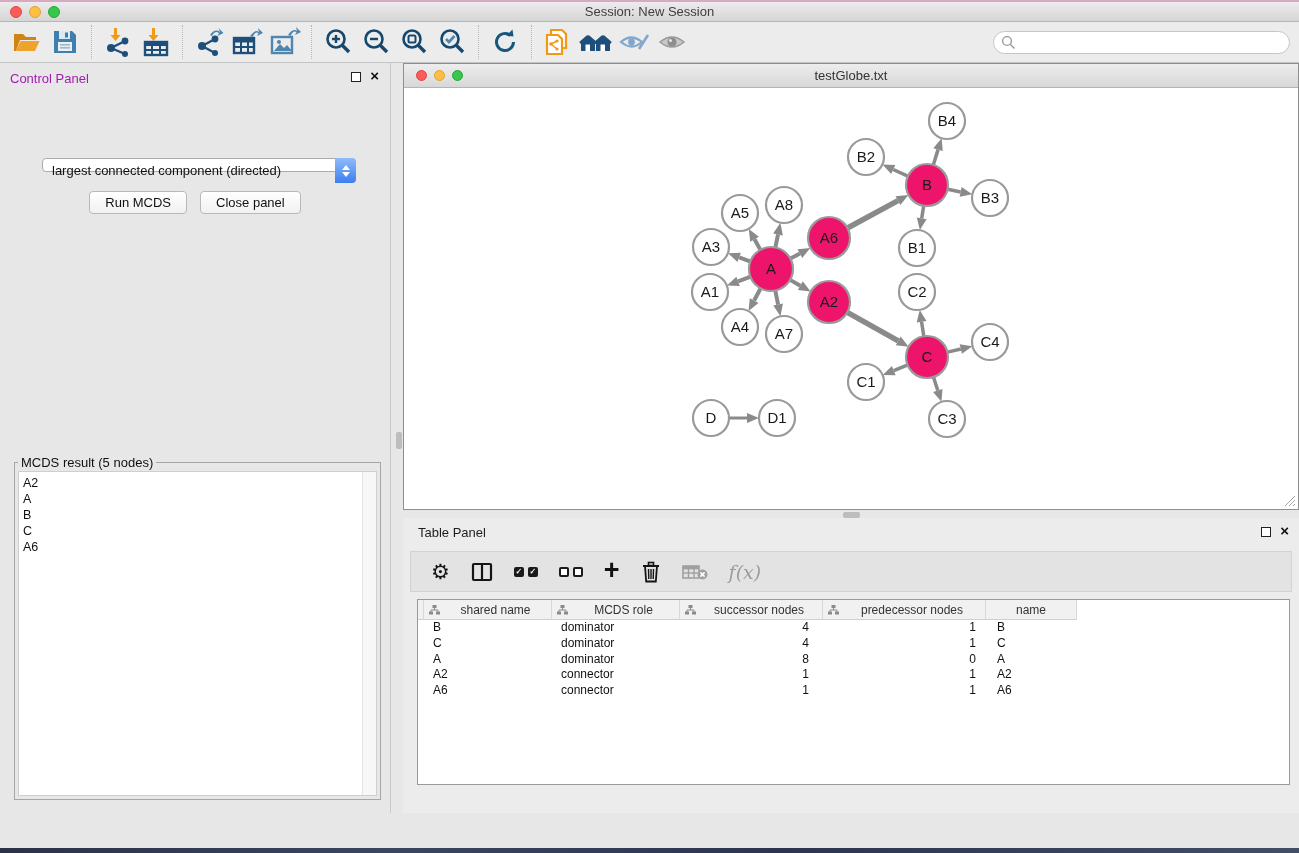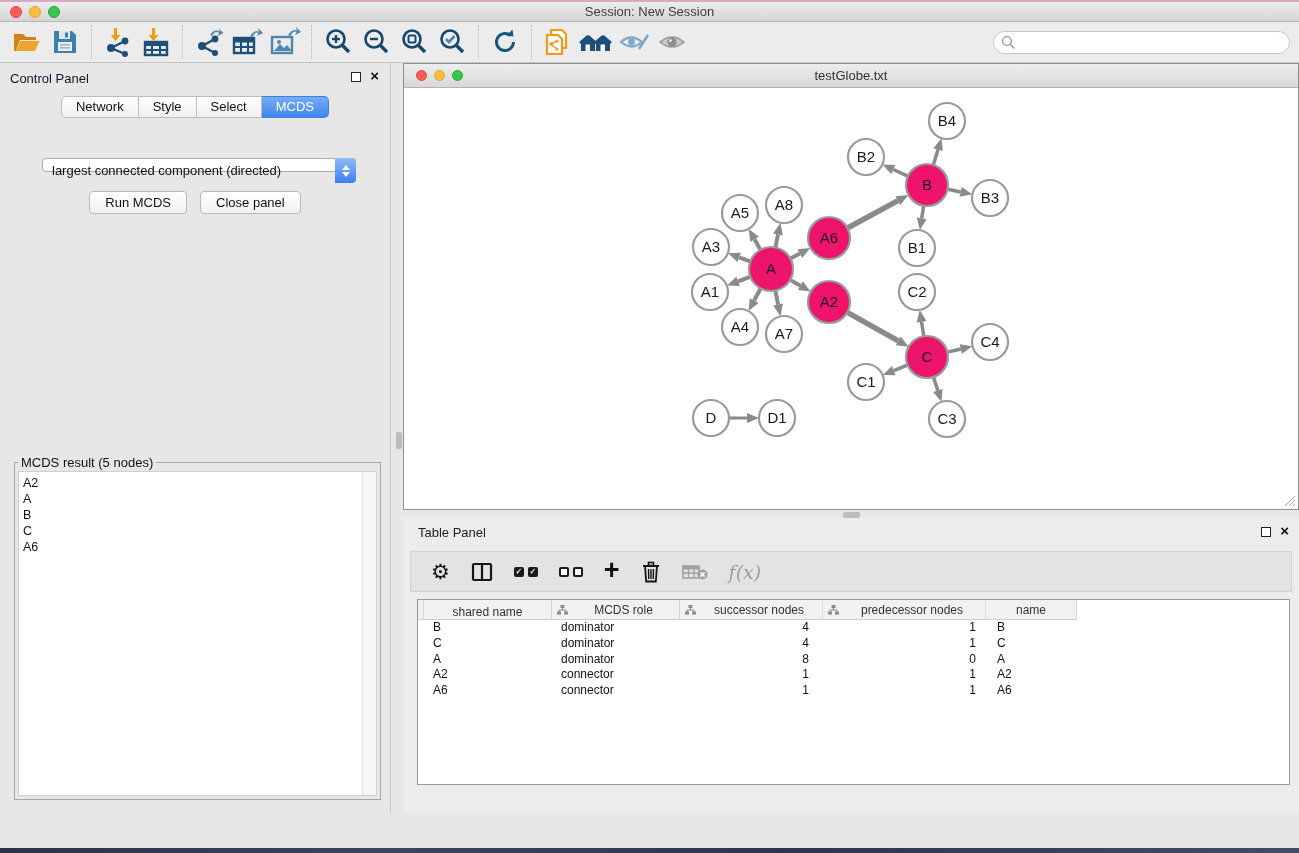--- a/index.html
+++ b/index.html
@@ -22,21 +22,21 @@
     border-bottom:1px solid #C4C4C4; display:flex; align-items:center; padding-left:8px; }
   .tbtn { width:38px; height:36px; display:flex; align-items:center; justify-content:center; flex:0 0 auto; }
   .tsep { width:1px; height:34px; border-left:1px dotted #B5B5B5; margin:0 7px; flex:0 0 auto; }
   .searchbox { position:absolute; right:9px; top:9px; width:297px; height:23px; background:#fff;
     border:1px solid #C6C6C6; border-radius:12px; display:flex; align-items:center; padding-left:7px; }
   .searchbox input { border:none; outline:none; flex:1; font-size:13px; background:transparent; height:19px; }
 
   
   .control-panel { position:absolute; left:0; top:63px; width:391px; height:750px;
     background:#E7E7E7; border-right:1px solid #C9C9C9; }
-  .cp-title { position:absolute; left:10px; top:8px; font-size:13px; color:#0f172a; }
+  .cp-title { position:absolute; left:10px; top:8px; font-size:13px; color:#a21caf; }
   .float-icon { position:absolute; top:9px; width:10px; height:10px; border:1.5px solid #222; background:#fff; }
   .close-icon { position:absolute; top:4px; font-size:15px; font-weight:bold; color:#111; }
   .cp-float { right:29px; } .cp-close { right:11px; }
 
   .seg-tabs { position:absolute; left:0; right:0; display:flex; justify-content:center; }
   .cp-tabs { top:33px; }
   .seg { height:22px; line-height:20px; padding:0 14px; background:linear-gradient(#FFFFFF,#F0F0F0);
     border:1px solid #BDBDBD; border-left:none; font-size:13px; color:#111; }
   .seg:first-child { border-left:1px solid #BDBDBD; border-radius:5px 0 0 5px; }
   .seg:last-child { border-radius:0 5px 5px 0; }
@@ -88,21 +88,21 @@
   .chk + .chk { margin-left:4px; }
   .plus-glyph { font-size:27px; font-weight:900; color:#111; line-height:1; margin-top:-3px; }
   .fx-glyph { font-family:"DejaVu Serif", serif; font-style:italic; color:#9C9C9C; font-size:19px; }
 
   .table-wrap { position:absolute; left:14px; right:9px; top:81px; height:186px; background:#fff; border:1px solid #9A9A9A; overflow:hidden; }
   .thead { display:flex; height:20px; font-size:12px; color:#333; }
   .th { background:#F1F1F1; border-right:1px solid #D8D8D8; border-bottom:1px solid #CFCFCF;
     display:flex; align-items:center; gap:5px; padding-left:5px; }
   .th .th-label { flex:1; text-align:center; padding-right:5px; }
   .gutter { width:6px; background:#F1F1F1; border-right:1px solid #D8D8D8; border-bottom:1px solid #CFCFCF; }
-  .c1 { width:128px;flex-direction:column; } .c2 { width:128px; } .c3 { width:143px; } .c4 { width:163px; } .c5 { width:91px; }
+  .c1 { width:128px; } .c2 { width:128px; } .c3 { width:143px; } .c4 { width:163px; } .c5 { width:91px; }
   .tr { display:flex; height:15.8px; font-size:12px; color:#111; }
   .td { overflow:hidden; white-space:nowrap; }
   .td.gutter-cell { width:6px; }
   .td.c1 { padding-left:9px; } .td.c2 { padding-left:9px; }
   .td.c3 { text-align:right; padding-right:14px; } .td.c4 { text-align:right; padding-right:10px; }
   .td.c5 { padding-left:11px; }
 
   .bottom-tabs { top:271px; }
 
   
@@ -276,26 +276,20 @@
       </svg>
       <input type="text" value="" style="">
     </div>
   </div>
 
   <div class="control-panel">
     <span class="cp-title">Control Panel</span>
     <span class="float-icon cp-float"></span>
     <span class="close-icon cp-close">×</span>
 
-    <div class="seg-tabs cp-tabs" id="cp-tabs">
-        <span class="seg">Network</span>
-        <span class="seg">Style</span>
-        <span class="seg">Select</span>
-        <span class="seg active">MCDS</span>
-      </div>
 
 
     <div class="dropdown">
       <span>largest connected component (directed)</span>
       <span class="stepper">
         <span class="tri-up"></span>
           <span class="tri-down"></span>
       </span>
     </div>
 

